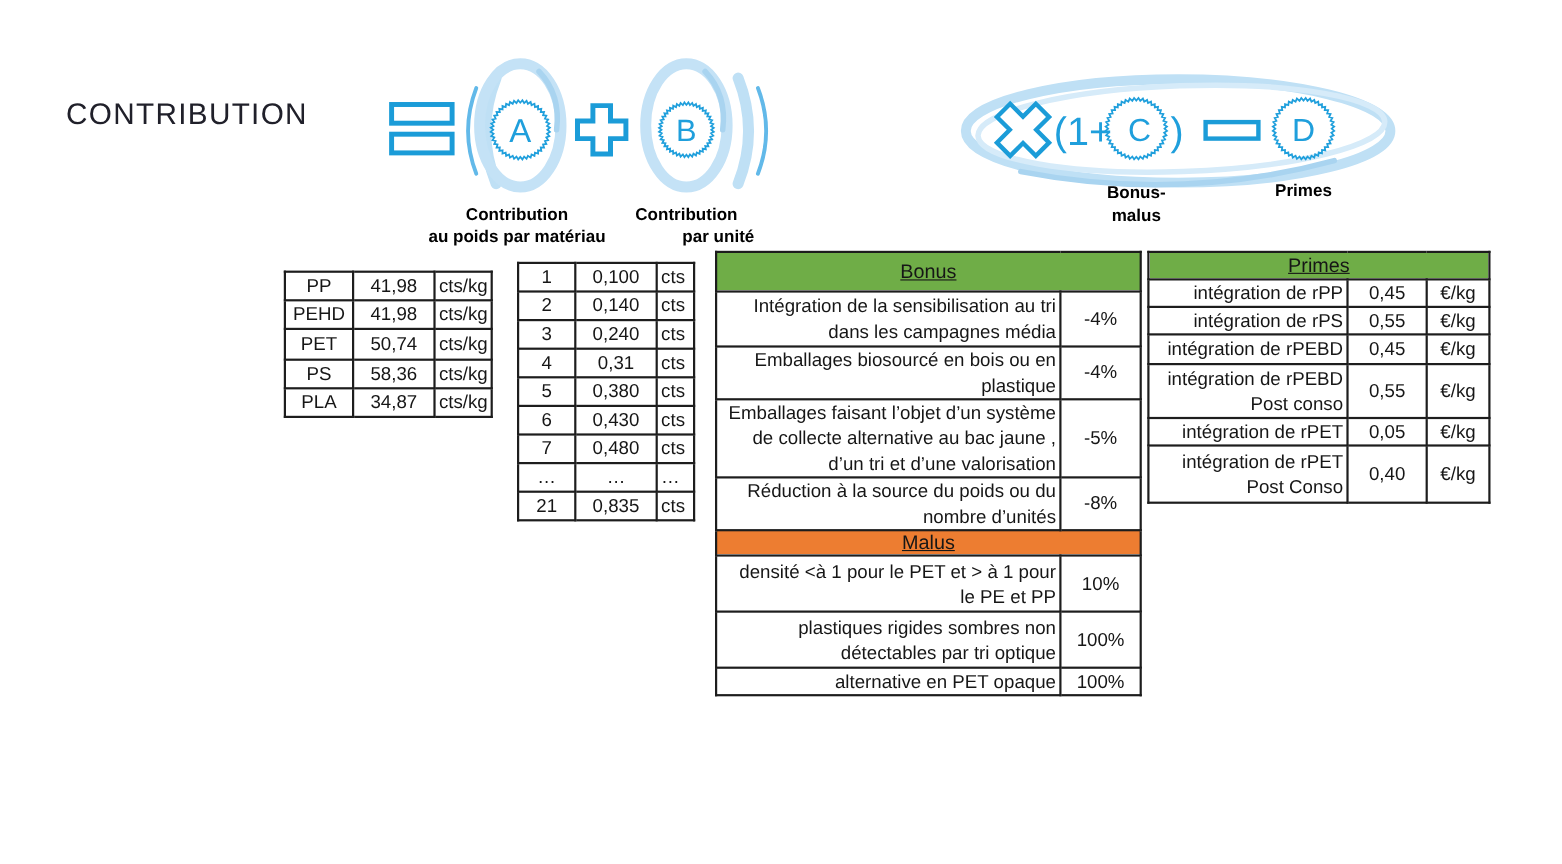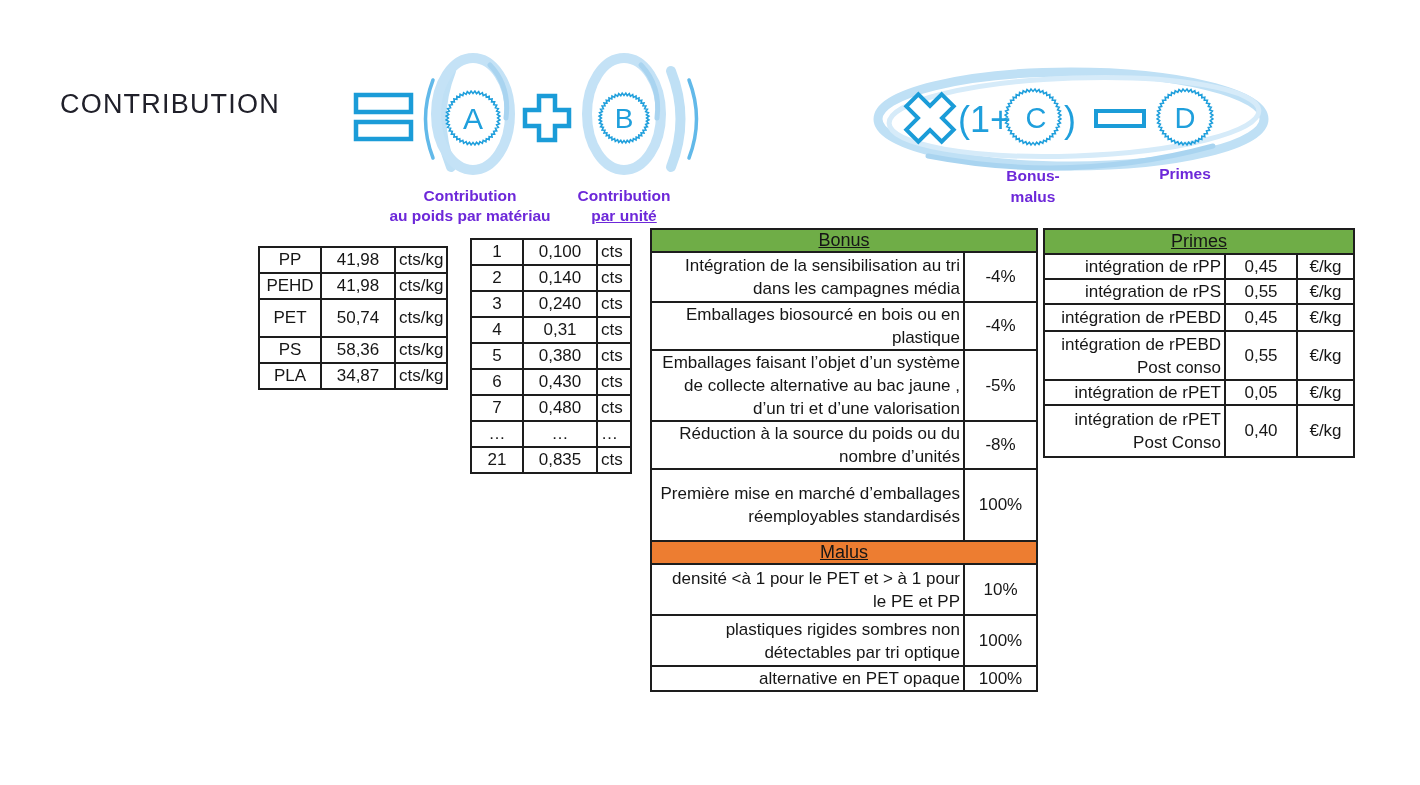--- a/index.html
+++ b/index.html
@@ -7,21 +7,21 @@
     width:1420px;height:785px;position:relative;background:#ffffff;
     font-family:"Liberation Sans",sans-serif;overflow:hidden;
   }
   .abs{position:absolute;}
   
   .title{
     left:60px;top:86px;font-size:27px;line-height:36px;letter-spacing:1.2px;
     color:#20202a;font-weight:normal;
   }
   
-  .cap{font-size:15.5px;font-weight:bold;color:#6d28d9;text-align:center;line-height:20px;}
+  .cap{font-size:15.5px;font-weight:bold;color:#000000;text-align:center;line-height:20px;}
   
   table.tbl{border-collapse:collapse;table-layout:fixed;color:#161616;
     font-family:"Liberation Sans",sans-serif;font-size:17px;}
   table.tbl td{border:2px solid #1d1d1d;padding:0 3px;overflow:hidden;}
   .cen{text-align:center;border-radius:11px;}
   .rgt{text-align:right;line-height:23px;}
   td.hdr-green{background:#6FAD47;text-align:center;font-size:18px;}
   td.hdr-orange{background:#ED7D31;text-align:center;font-size:18px;}
   td.hdr-green span,td.hdr-orange span{text-decoration:underline;}
   
@@ -63,21 +63,21 @@
   <polygon fill="#ffffff" stroke="#1F9FDC" stroke-width="1.6" points="306.6,80.0 308.9,81.8 306.4,83.2 308.4,85.3 305.7,86.4 307.4,88.7 304.6,89.4 305.9,92.0 303.0,92.2 304.0,95.0 301.1,94.8 301.7,97.7 298.8,97.1 299.0,100.0 296.2,99.0 296.0,101.9 293.4,100.6 292.7,103.4 290.4,101.7 289.3,104.4 287.2,102.4 285.8,104.9 284.0,102.6 282.2,104.9 280.8,102.4 278.7,104.4 277.6,101.7 275.3,103.4 274.6,100.6 272.0,101.9 271.8,99.0 269.0,100.0 269.2,97.1 266.3,97.7 266.9,94.8 264.0,95.0 265.0,92.2 262.1,92.0 263.4,89.4 260.6,88.7 262.3,86.4 259.6,85.3 261.6,83.2 259.1,81.8 261.4,80.0 259.1,78.2 261.6,76.8 259.6,74.7 262.3,73.6 260.6,71.3 263.4,70.6 262.1,68.0 265.0,67.8 264.0,65.0 266.9,65.2 266.3,62.3 269.2,62.9 269.0,60.0 271.8,61.0 272.0,58.1 274.6,59.4 275.3,56.6 277.6,58.3 278.7,55.6 280.8,57.6 282.2,55.1 284.0,57.4 285.8,55.1 287.2,57.6 289.3,55.6 290.4,58.3 292.7,56.6 293.4,59.4 296.0,58.1 296.2,61.0 299.0,60.0 298.8,62.9 301.7,62.3 301.1,65.2 304.0,65.0 303.0,67.8 305.9,68.0 304.6,70.6 307.4,71.3 305.7,73.6 308.4,74.7 306.4,76.8 308.9,78.2"></polygon>
   <text x="284" y="90" text-anchor="middle" font-size="28" fill="#1F9FDC">B</text>
 
   <path d="M331,33 Q350,81 331,129" fill="none" stroke="#BFE0F5" stroke-width="10" stroke-linecap="round"></path>
   <path d="M349,42 Q364,81 349,120" fill="none" stroke="#62B9E9" stroke-width="3.5" stroke-linecap="round"></path>
 </svg>
 
 <div class="abs cap" style="left:385px;top:186px;width:170px;">Contribution</div>
 <div class="abs cap" style="left:370px;top:206px;width:200px;">au poids par matériau</div>
 <div class="abs cap" style="left:544px;top:186px;width:160px;">Contribution</div>
-<div class="abs cap" style="left:544px;top:206px;width:160px;text-decoration:underline;">par unité</div>
+<div class="abs cap" style="left:573px;top:206px;width:160px;">par unité</div>
 
 <svg class="abs" style="left:868px;top:62px;" width="410" height="118" viewBox="0 0 410 118">
   <g>
     <ellipse cx="203" cy="57" rx="193" ry="47" fill="none" stroke="#BFE0F5" stroke-width="9"></ellipse>
     <ellipse cx="206" cy="55" rx="185" ry="39" fill="none" stroke="#D6EBF9" stroke-width="5" transform="rotate(-2 206 55)"></ellipse>
     <path d="M60,94 Q205,122 345,84" fill="none" stroke="#A9D4F0" stroke-width="5" stroke-linecap="round"></path>
   </g>
 
   <path class="blue-stroke" stroke-width="4" transform="rotate(45 62 56)" d="M53.5,31 L70.5,31 L70.5,47.5 L87,47.5 L87,64.5 L70.5,64.5 L70.5,81 L53.5,81 L53.5,64.5 L37,64.5 L37,47.5 L53.5,47.5 Z"></path>
   <text x="90" y="70" font-size="36" fill="#1F9FDC">(1+</text>
@@ -106,21 +106,21 @@
       <tr style="height:26px">
     <td class="cen">PP</td>
     <td class="cen">41,98</td>
     <td class="cen">cts/kg</td>
   </tr>
   <tr style="height:26px">
     <td class="cen">PEHD</td>
     <td class="cen">41,98</td>
     <td class="cen">cts/kg</td>
   </tr>
-  <tr style="height:38px">
+  <tr style="height:28px">
     <td class="cen">PET</td>
     <td class="cen">50,74</td>
     <td class="cen">cts/kg</td>
   </tr>
   <tr style="height:26px">
     <td class="cen">PS</td>
     <td class="cen">58,36</td>
     <td class="cen">cts/kg</td>
   </tr>
   <tr style="height:26px">
@@ -185,44 +185,40 @@
   </tr>
 </tbody>
   </table>
 
 <table class="tbl abs" style="left:650px;top:228px;">
   <colgroup>
       <col style="width:313px">
       <col style="width:73px">
     </colgroup>
   <tbody>
-      <tr style="height:23px">
+      <tr style="height:36px">
     <td colspan="2" class="hdr-green">
       <span>Bonus</span>
     </td>
   </tr>
   <tr style="height:50px">
     <td class="rgt">Intégration de la sensibilisation au tri dans les campagnes média</td>
     <td class="cen">-4%</td>
   </tr>
   <tr style="height:46px">
     <td class="rgt">Emballages biosourcé en  bois ou en plastique</td>
     <td class="cen">-4%</td>
   </tr>
   <tr style="height:69px">
     <td class="rgt">Emballages faisant l’objet d’un système de collecte alternative au bac jaune , d’un tri et d’une valorisation</td>
     <td class="cen">-5%</td>
   </tr>
   <tr style="height:47px">
     <td class="rgt">Réduction à la source du poids ou du nombre d’unités</td>
     <td class="cen">-8%</td>
-  </tr>
-  <tr style="height:72px">
-    <td class="rgt">Première mise en marché d’emballages réemployables standardisés</td>
-    <td class="cen">100%</td>
   </tr>
   <tr style="height:23px">
     <td colspan="2" class="hdr-orange">
       <span>Malus</span>
     </td>
   </tr>
   <tr style="height:51px">
     <td class="rgt">densité &lt;à 1 pour le PET et &gt; à 1 pour le PE et PP</td>
     <td class="cen">10%</td>
   </tr>

